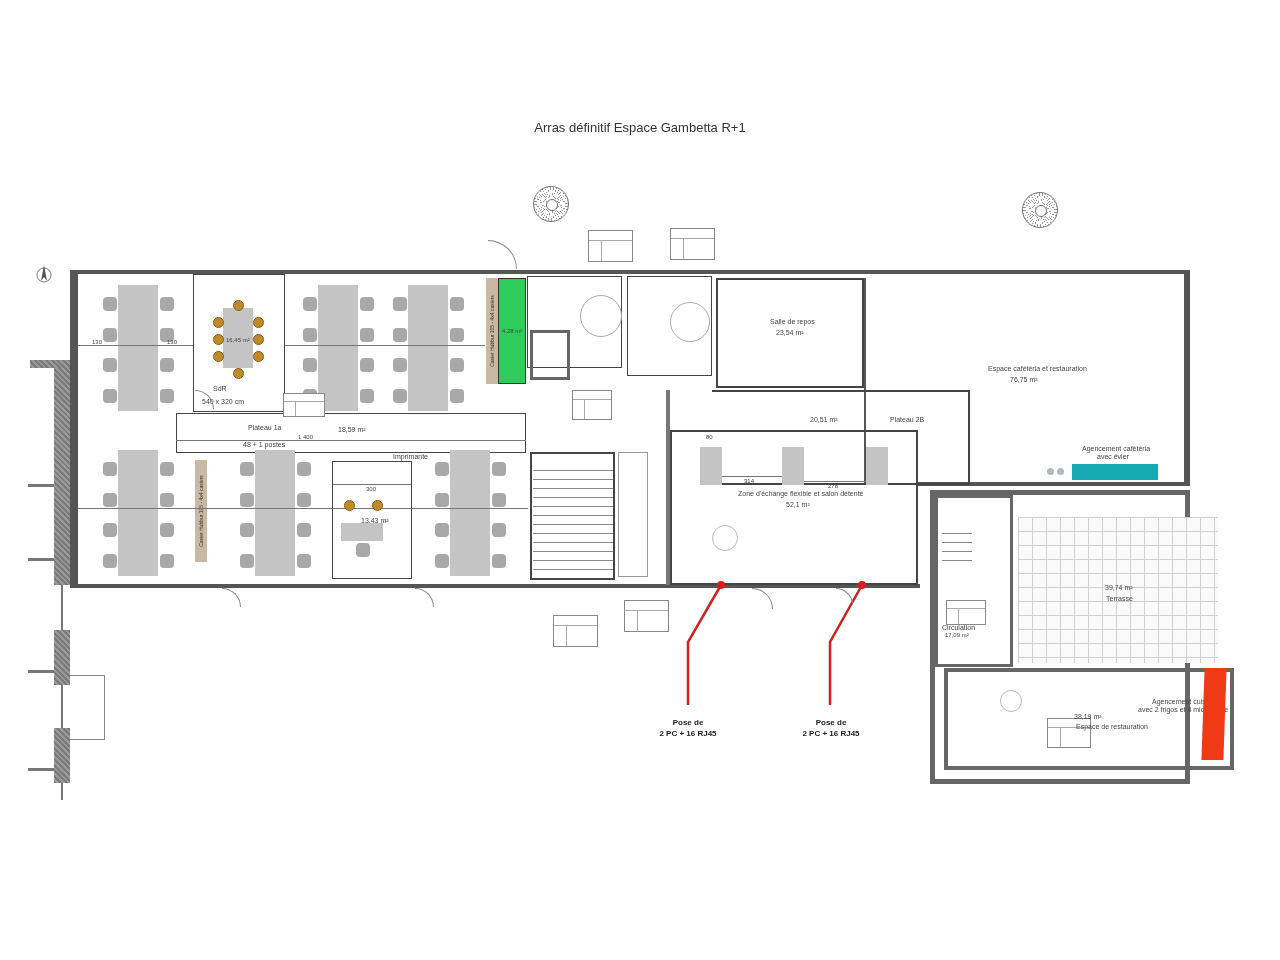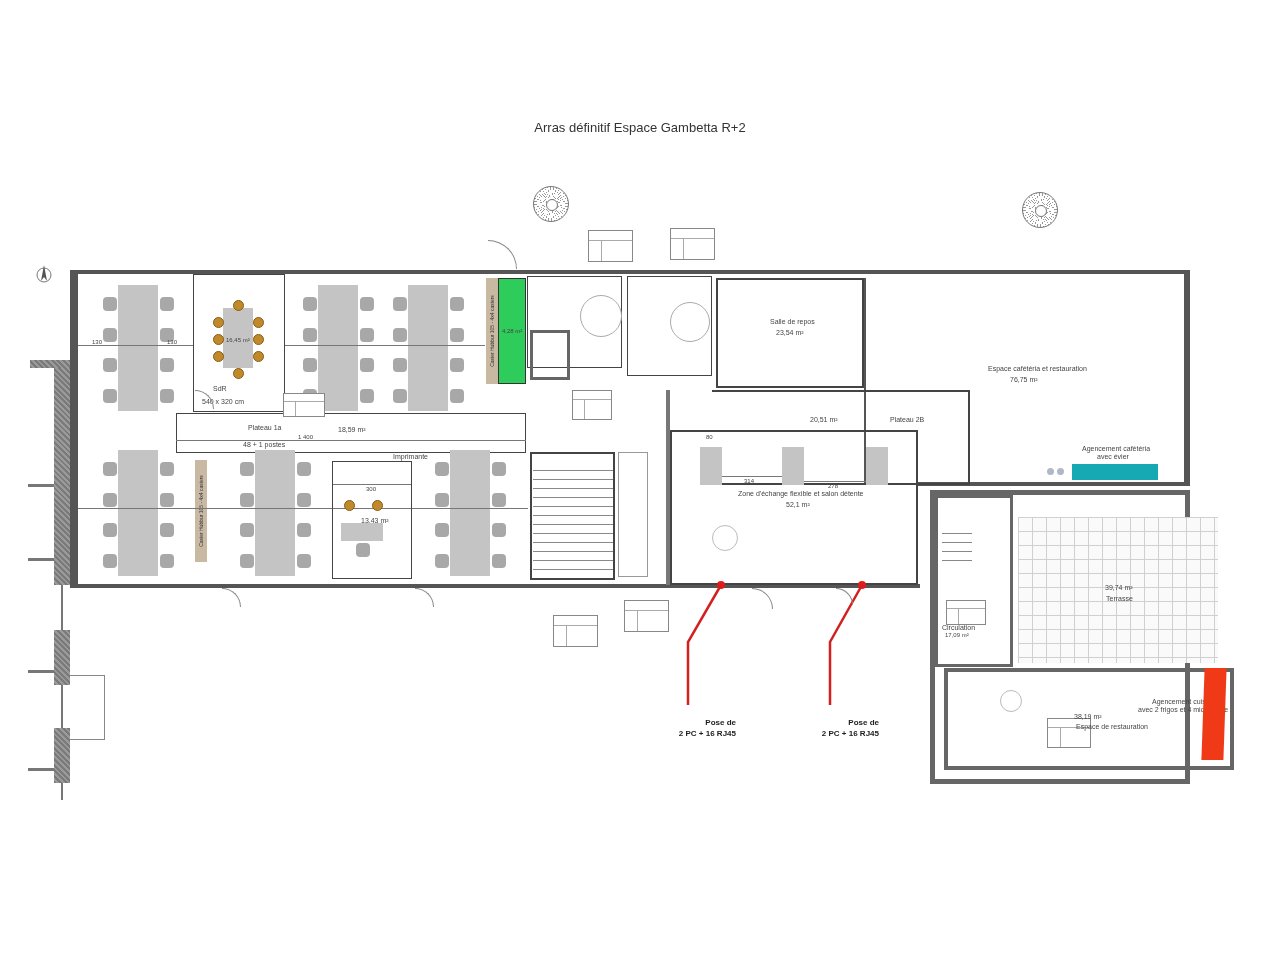--- a/index.html
+++ b/index.html
@@ -15,33 +15,33 @@
   .desk{position:absolute;background:#c4c4c4;}
   .chair{position:absolute;width:14px;height:14px;background:#a8a8a8;border-radius:4px;}
   .chair-y{position:absolute;width:11px;height:11px;background:#c08a2a;border-radius:50%;border:1px solid #8a5c14;box-sizing:border-box;}
   .locker{position:absolute;background:#c9b9a2;}
   .locker span{position:absolute;left:50%;top:50%;transform:translate(-50%,-50%) rotate(-90deg);font-size:5px;white-space:nowrap;color:#333;}
   .tag{position:absolute;border:1px solid #888;background:#fff;box-sizing:border-box;}
   .tag::before{content:"";position:absolute;left:0;right:0;top:30%;border-top:1px solid #aaa;}
   .tag::after{content:"";position:absolute;top:30%;bottom:0;left:28%;border-left:1px solid #aaa;}
   .hatch{position:absolute;background:repeating-linear-gradient(45deg,#7a7a7a 0 2px,#9a9a9a 2px 4px);}
   .red-dot{position:absolute;width:8px;height:8px;border-radius:50%;background:#e21a1a;}
-  .note{position:absolute;font-size:8px;font-weight:bold;text-align:right;color:#222;line-height:11px;}
+  .note{position:absolute;font-size:8px;font-weight:bold;text-align:center;color:#222;line-height:11px;}
   .spiral{position:absolute;border-radius:50%;border:1.5px solid #777;box-sizing:border-box;
     background:repeating-conic-gradient(#fff 0 8deg,#999 8deg 10deg);}
   .spiral::after{content:"";position:absolute;left:50%;top:50%;width:10px;height:10px;margin:-5px 0 0 -5px;border-radius:50%;border:1.5px solid #777;background:#fff;}
   .grid{position:absolute;background-image:linear-gradient(#d0d0d0 1px,transparent 1px),linear-gradient(90deg,#d0d0d0 1px,transparent 1px);background-size:14px 14px;background-color:#fafafa;}
   .stairs{position:absolute;background-image:repeating-linear-gradient(0deg,#888 0 1px,transparent 1px 9px);}
   .door{position:absolute;border:1px solid #888;border-radius:0 100% 0 0;border-left:none;border-bottom:none;}
   .compass{position:absolute;font-size:8px;}
 </style>
 </head>
 <body>
 
-<div class="abs title">Arras définitif Espace Gambetta R+2</div>
+<div class="abs title">Arras définitif Espace Gambetta R+1</div>
 
 <div class="compass" style="left:34px;top:262px;width:20px;height:22px;">
   <svg width="20" height="22" viewBox="0 0 20 22">
       <circle cx="10" cy="13" r="7" fill="none" stroke="#777" stroke-width="1"></circle>
       <polygon points="10,3 7,19 10,15 13,19" fill="#555"></polygon>
     </svg>
 </div>
 
 <div class="hatch" style="left:54px;top:360px;width:16px;height:225px;"></div>
 <div class="hatch" style="left:30px;top:360px;width:40px;height:8px;"></div>

